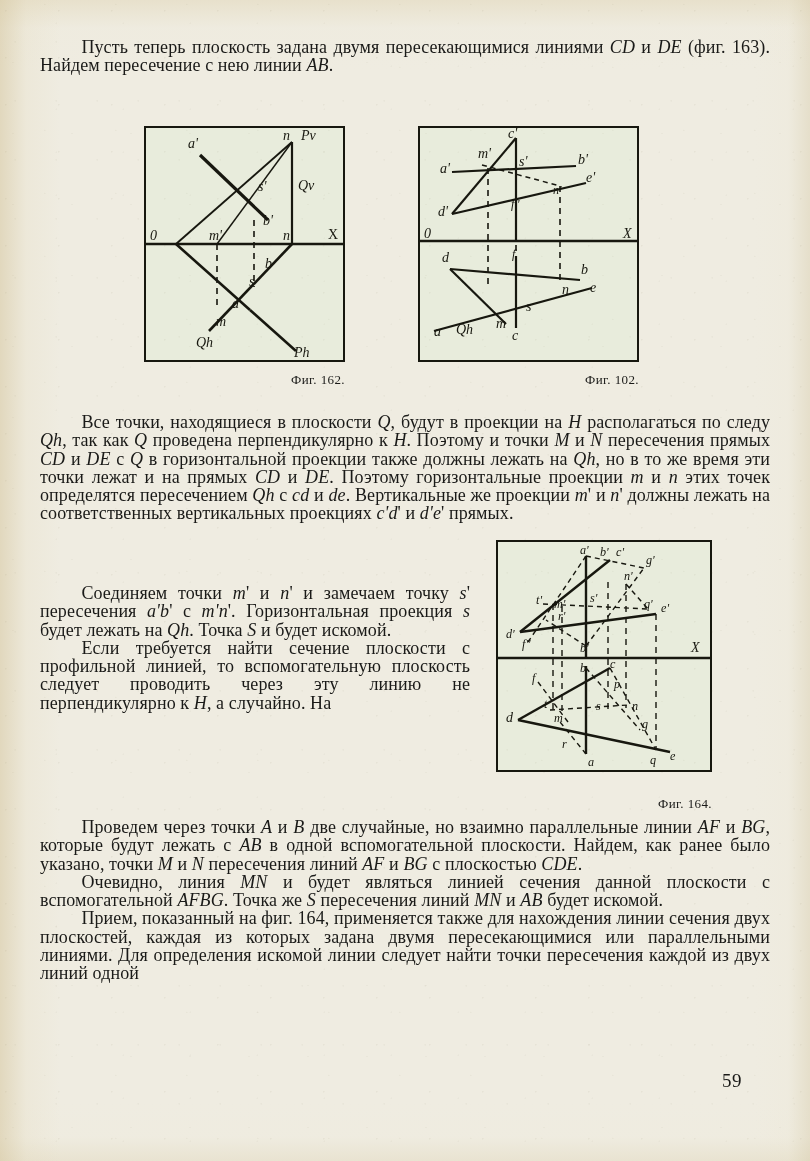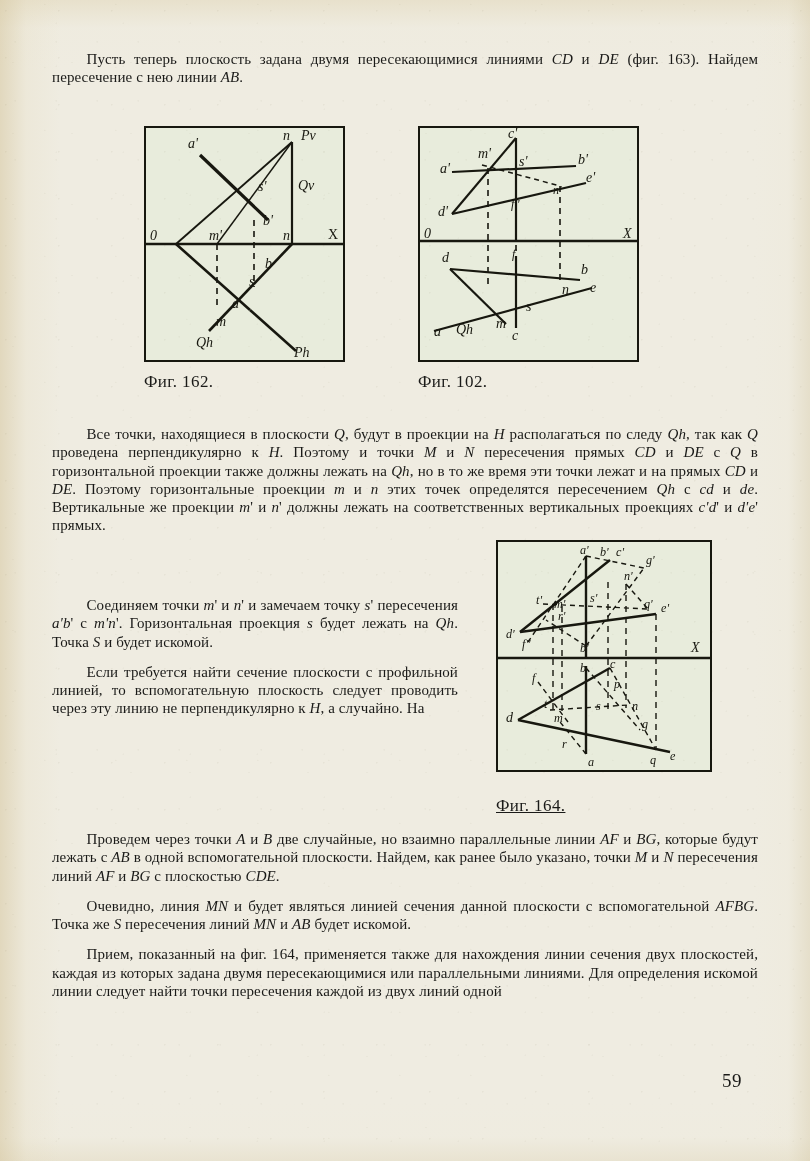--- a/index.html
+++ b/index.html
@@ -33,43 +33,43 @@
     z-index: 2;
   }
 
   .col {
     position: absolute;
     left: 40px;
     right: 40px;
   }
 
   p.body {
-    margin: 12px;
-    font-size: 15px;
+    margin: 0;
+    font-size: 18px;
     line-height: 18.3px;
     text-align: justify;
     text-indent: 2.3em;
     letter-spacing: 0.1px;
     -webkit-font-smoothing: none;
   }
   p.body.noindent { text-indent: 0; }
   i, .it { font-style: italic; }
 
   
   .figbox {
     position: absolute;
     border: 2.5px solid #17170f;
     background: #e8ecdc;
     box-sizing: border-box;
   }
   .figcap {
     position: absolute;
-    font-size: 17px;
+    font-size: 13px;
     letter-spacing: 0.4px;
-    text-align: left;
+    text-align: right;
   }
   svg { display: block; }
   .lbl {
     font-family: "Liberation Serif", "DejaVu Serif", serif;
     font-style: italic;
     font-size: 14px;
     fill: #17170f;
   }
   .lbl.sm { font-size: 12.2px; }
   .lbl.up { font-style: normal; }
@@ -277,21 +277,21 @@
       <text class="lbl sm" x="116" y="146">p</text>
       <text class="lbl sm" x="98" y="168">s</text>
       <text class="lbl sm" x="134" y="168">n</text>
       <text class="lbl sm" x="144" y="186">g</text>
       <text class="lbl sm" x="64" y="206">r</text>
       <text class="lbl sm" x="90" y="224">a</text>
       <text class="lbl sm" x="152" y="222">q</text>
       <text class="lbl sm" x="172" y="218">e</text>
     </svg>
   </div>
-  <div class="figcap" style="left:496px; top:796px; width:216px;text-decoration:underline;">Фиг. 164.</div>
+  <div class="figcap" style="left:496px; top:796px; width:216px;">Фиг. 164.</div>
 
   <div class="col" style="top:818px;">
     <p class="body">Проведем через точки <i>A</i> и <i>B</i> две случайные, но взаимно параллельные линии <i>AF</i> и <i>BG</i>, которые будут лежать с <i>AB</i> в одной вспомогательной плоскости. Найдем, как ранее было указано, точки <i>M</i> и <i>N</i> пересечения линий <i>AF</i> и <i>BG</i> с плоскостью <i>CDE</i>.</p>
     <p class="body">Очевидно, линия <i>MN</i> и будет являться линией сечения данной плоскости с вспомогательной <i>AFBG</i>. Точка же <i>S</i> пересечения линий <i>MN</i> и <i>AB</i> будет искомой.</p>
     <p class="body">Прием, показанный на фиг. 164, применяется также для нахождения линии сечения двух плоскостей, каждая из которых задана двумя пересекающимися или параллельными линиями. Для определения искомой линии следует найти точки пересечения каждой из двух линий одной</p>
   </div>
 
   <div class="pagenum">59</div>
 </div>
 

